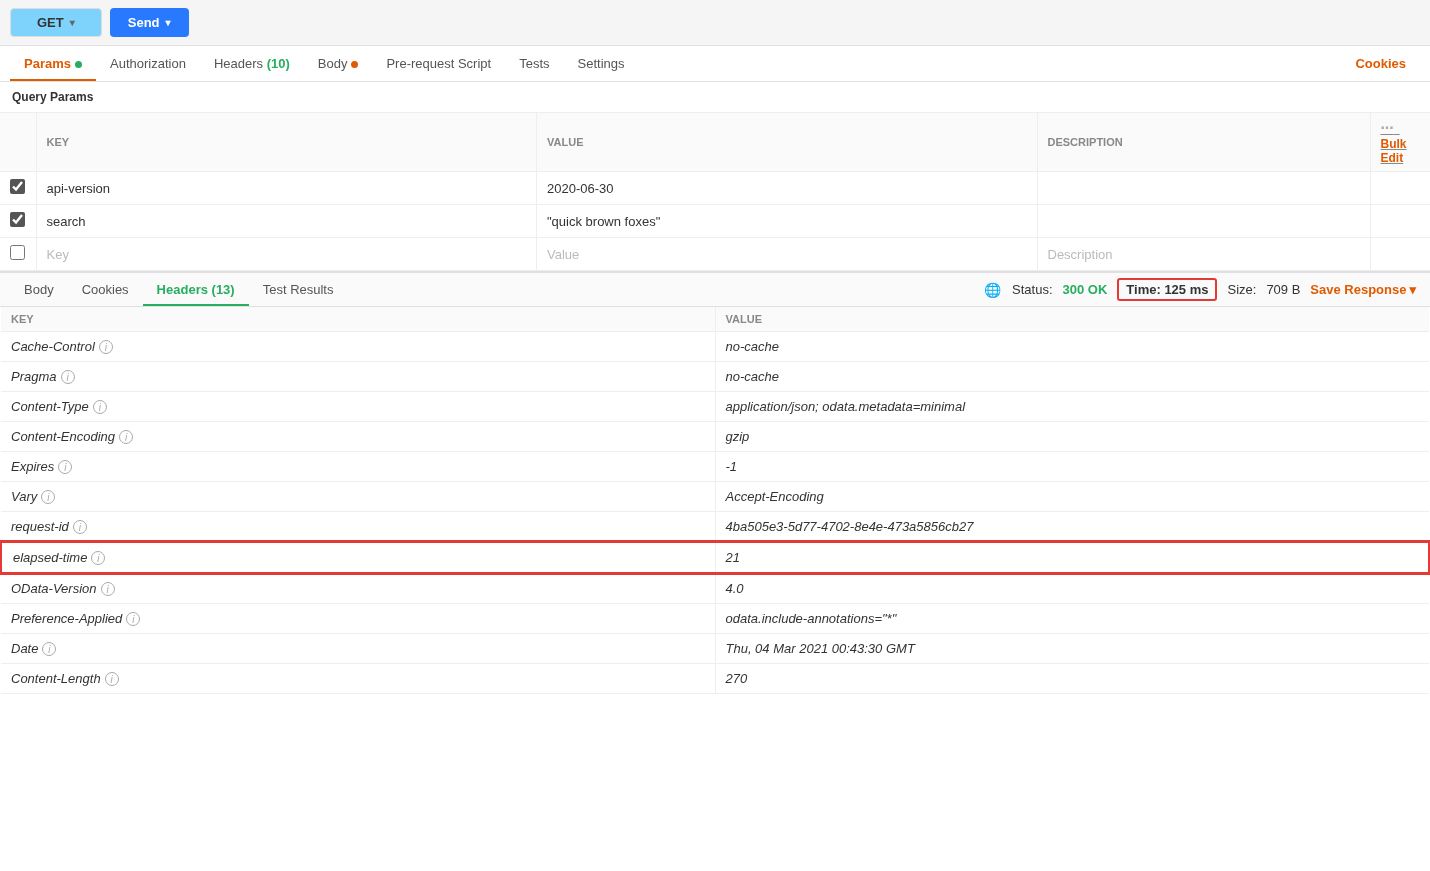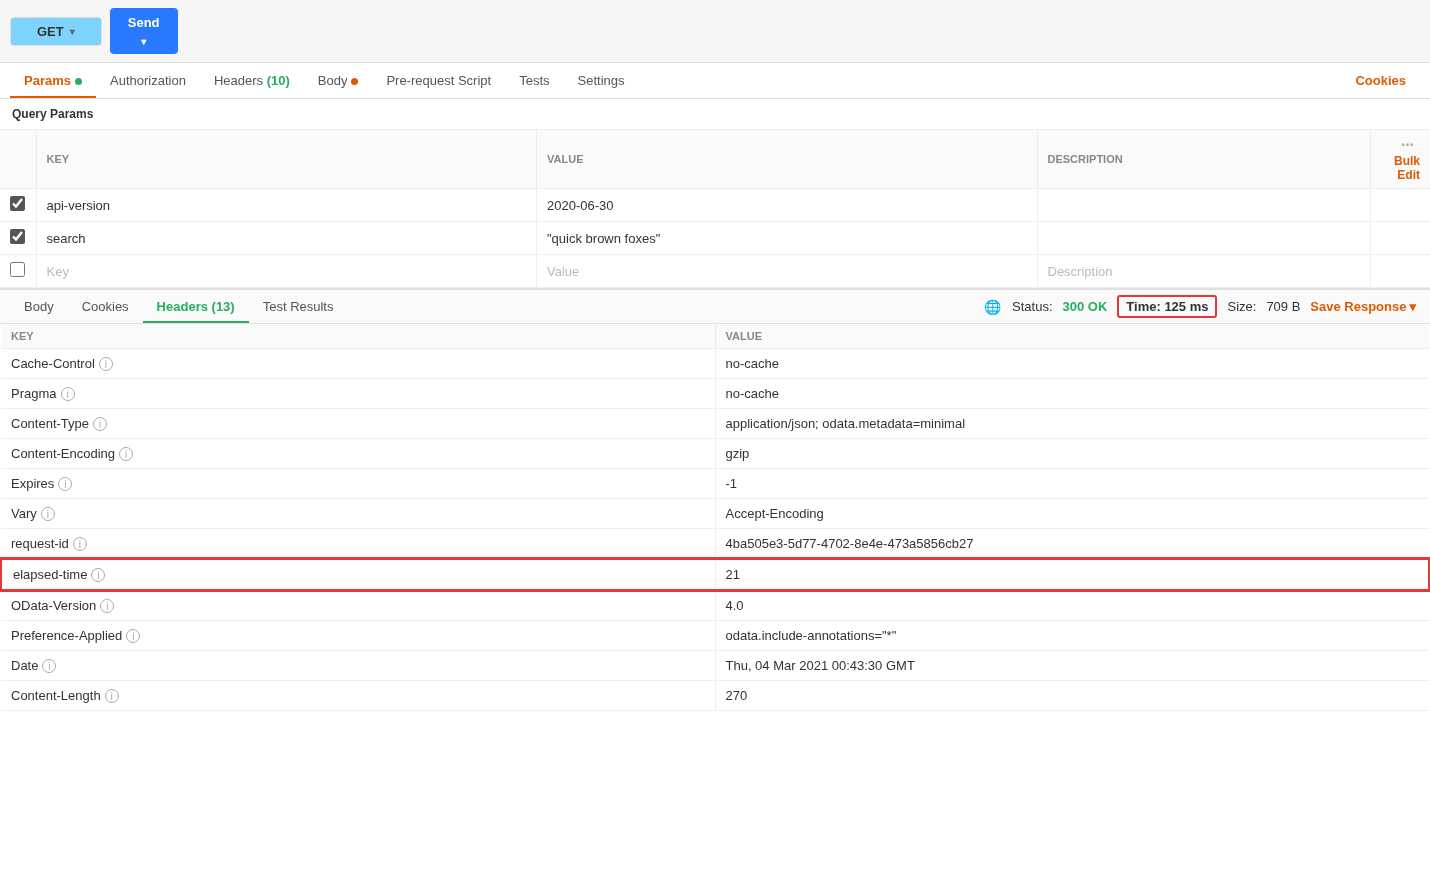--- a/index.html
+++ b/index.html
@@ -10,21 +10,21 @@
       display: flex; align-items: center; padding: 8px 10px; background: #f5f5f5; border-bottom: 1px solid #e0e0e0; gap: 8px;
     }
     .method-select {
       display: flex; align-items: center; background: #7dd3fc; border: 1px solid #ddd; border-radius: 4px; padding: 6px 26px; font-size: 13px; font-weight: 600; gap: 6px; cursor: pointer;
     }
     .method-select .chevron { font-size: 10px; color: #666; }
     .url-input {
       flex: 1; border: 1px solid #ddd; border-radius: 4px; padding: 6px 10px; font-size: 13px; background: #fff; color: #333;
     }
     .send-btn {
-      display: flex; align-items: center; background: #2979ff; color: #fff; border: none; border-radius: 4px; padding: 7px 18px; font-size: 13px; font-weight: 600; cursor: pointer; gap: 6px; flex-direction: column;
+      display: flex; align-items: center; background: #2979ff; color: #fff; border: none; border-radius: 4px; padding: 7px 18px; font-size: 13px; font-weight: 600; cursor: pointer; gap: 6px;
     }
     .send-btn .chevron { font-size: 10px; }
 
     
     .req-tabs {
       display: flex; align-items: center; padding: 0 10px; border-bottom: 1px solid #e0e0e0; gap: 0;
     }
     .req-tab {
       padding: 10px 14px; font-size: 13px; cursor: pointer; color: #555; position: relative; white-space: nowrap;
     }
@@ -40,21 +40,21 @@
 
     
     .params-table { width: 100%; border-collapse: collapse; }
     .params-table th { text-align: left; padding: 6px 10px; font-size: 11px; font-weight: 700; color: #888; background: #fafafa; border-bottom: 1px solid #eee; border-right: 1px solid #eee; }
     .params-table td { padding: 7px 10px; border-bottom: 1px solid #eee; border-right: 1px solid #eee; vertical-align: middle; }
     .params-table td:last-child, .params-table th:last-child { border-right: none; }
     .params-table .checkbox-col { width: 36px; text-align: center; }
     .params-table .key-col { width: 35%; }
     .params-table .val-col { width: 35%; }
     .params-table .desc-col { }
-    .params-table .actions-col { width: 60px; text-align: right; }
+    .params-table .actions-col { width: 60px; text-align: left; text-decoration: underline; }
     .placeholder-text { color: #bbb; }
     .bulk-edit-btn { color: #e05a00; font-weight: 600; font-size: 12px; cursor: pointer; }
     .dots-icon { color: #aaa; font-size: 16px; letter-spacing: -1px; }
 
     
     .cb { width: 15px; height: 15px; accent-color: #555; }
 
     
     .resp-tabs {
       display: flex; align-items: center; padding: 0 10px; border-bottom: 1px solid #e0e0e0; border-top: 1px solid #e0e0e0; background: #fafafa;
@@ -72,21 +72,21 @@
     .status-ok { color: #27ae60; font-weight: 700; }
     .time-box {
       border: 2px solid #e53935; border-radius: 3px; padding: 2px 7px; color: #333; font-weight: 600;
     }
     .save-response-btn { color: #e05a00; font-weight: 600; cursor: pointer; display: flex; align-items: center; gap: 3px; }
     .globe-icon { font-size: 14px; color: #aaa; }
 
     
     .headers-table { width: 100%; border-collapse: collapse; }
     .headers-table th { text-align: left; padding: 6px 10px; font-size: 11px; font-weight: 700; color: #888; background: #fafafa; border-bottom: 1px solid #eee; border-right: 1px solid #eee; }
-    .headers-table td { padding: 7px 10px; border-bottom: 1px solid #eee; border-right: 1px solid #eee; vertical-align: middle; }
+    .headers-table td { padding: 7px 10px; border-bottom: 1px solid #eee; border-right: 1px solid #eee; vertical-align: middle; font-style: italic; }
     .headers-table td:last-child, .headers-table th:last-child { border-right: none; }
     .headers-table .key-col { width: 50%; }
     .info-icon { display: inline-block; width: 14px; height: 14px; border-radius: 50%; border: 1px solid #aaa; color: #aaa; font-size: 10px; text-align: center; line-height: 13px; margin-left: 4px; cursor: pointer; }
     .params-wrapper { border-bottom: 1px solid #e0e0e0; }
   </style>
 </head>
 <body>
 
 <div class="url-bar">
   <div class="method-select">

